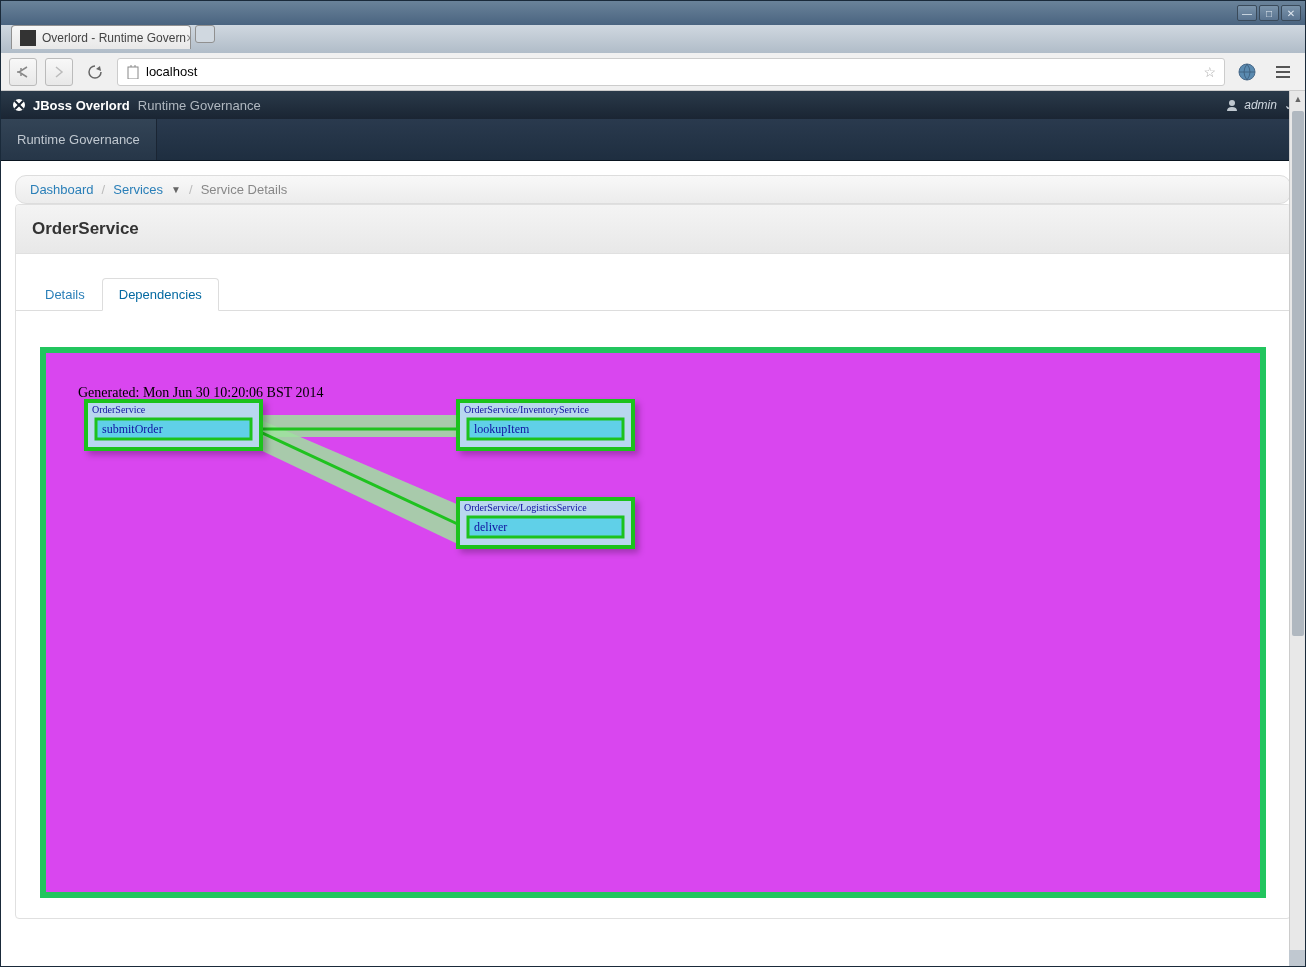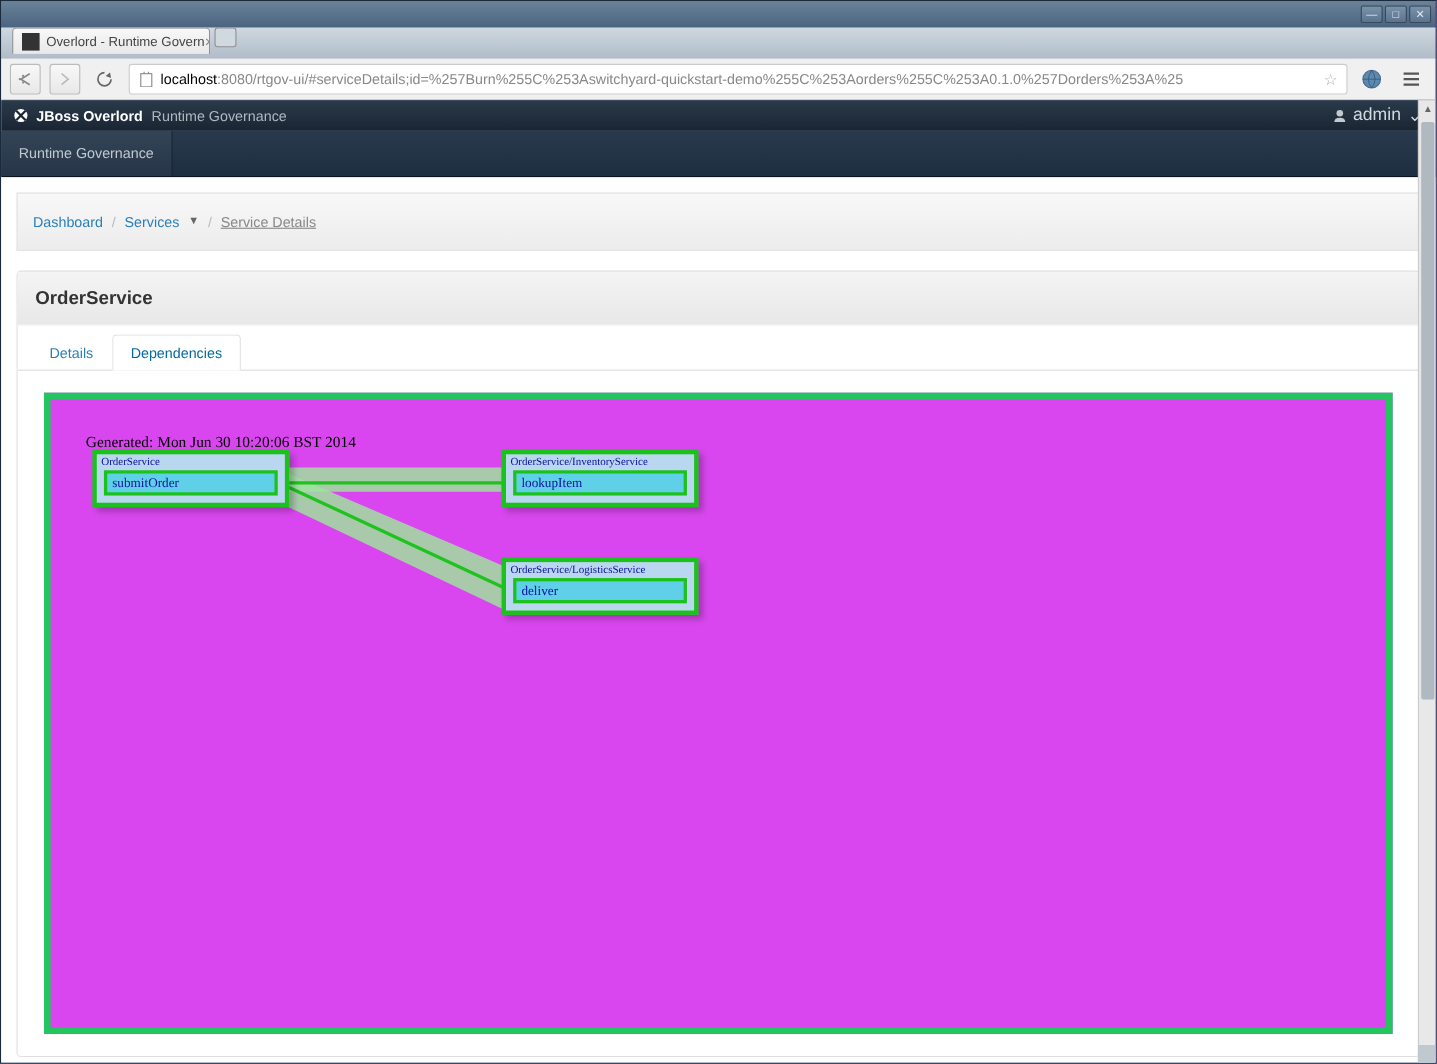--- a/index.html
+++ b/index.html
@@ -184,22 +184,23 @@
     
     .brand-name { font-weight: bold; margin-right: 8px; }
     .brand-sub { color: #b0b8c0; }
     
     .user-menu {
       margin-left: auto;
       display: flex;
       align-items: center;
       gap: 6px;
       color: #d0d8e0;
-      font-size: 16px;
-      cursor: pointer;
+      font-size: 12px;
+      cursor: pointer;
+      font-style: italic;
     }
     
     .nav-bar {
       height: 42px;
       background: linear-gradient(to bottom, #2a3a4e, #1e2e40);
       display: flex;
       align-items: stretch;
       border-bottom: 1px solid #0a1520;
     }
     
@@ -215,41 +216,41 @@
     }
     
     .main-area {
       padding: 14px;
       height: calc(100% - 72px);
     }
     
     .breadcrumb-bar {
       background: linear-gradient(to bottom, #f8f8f8, #ececec);
       border: 1px solid #ddd;
-      border-radius: 0;
-      padding: 18px 14px;
+      border-radius: 11px;
+      padding: 6px 14px;
       font-size: 13px;
       display: flex;
       align-items: center;
       gap: 8px;
     }
     
     .bc-link { color: #2a7fb8; cursor: pointer; }
     .bc-sep { color: #bbb; }
-    .bc-current { color: #888; text-decoration: underline; }
+    .bc-current { color: #888; }
     .bc-dropdown { color: #666; font-size: 10px; }
     
     .panel {
-      margin-top: 18px;
       border: 1px solid #e0e0e0;
       border-radius: 4px;
       background: #fff;
       height: calc(100% - 60px);
       display: flex;
       flex-direction: column;
+      gap: 16px;
     }
     
     .panel-header {
       background: linear-gradient(to bottom, #f4f4f4, #e8e8e8);
       padding: 14px 16px;
       font-size: 17px;
       font-weight: bold;
       color: #333;
       border-bottom: 1px solid #e0e0e0;
       border-radius: 4px 4px 0 0;
@@ -386,21 +387,20 @@
           <path d="M 9 3 A 6 6 0 1 0 15 9" stroke="#666" stroke-width="1.5" fill="none"></path>
           <path d="M 14 3 L 15 8 L 10 6 Z" fill="#666"></path>
         </svg>
     </div>
     <div class="address-bar">
       <svg width="14" height="14" viewBox="0 0 14 14" style="margin-right:6px">
           <rect x="2" y="2" width="10" height="12" stroke="#888" fill="none"></rect>
           <path d="M 5 2 L 5 0 M 9 2 L 9 0" stroke="#888"></path>
         </svg>
       <span class="url-domain">localhost</span>
-        <span class="url-path">:8080/rtgov-ui/#serviceDetails;id=%257Burn%255C%253Aswitchyard-quickstart-demo%255C%253Aorders%255C%253A0.1.0%257Dorders%253A%25</span>
       <span class="star-icon">☆</span>
     </div>
     <div class="globe-icon">
       <svg width="18" height="18" viewBox="0 0 18 18">
           <circle cx="9" cy="9" r="8" stroke="#4a6a8a" fill="#5a8ab0" stroke-width="1"></circle>
           <path d="M 1 9 L 17 9 M 9 1 Q 3 9 9 17 Q 15 9 9 1" stroke="#3a5a7a" fill="none" stroke-width="0.8"></path>
         </svg>
     </div>
     <div class="menu-icon">
       <svg width="16" height="14" viewBox="0 0 16 14">

